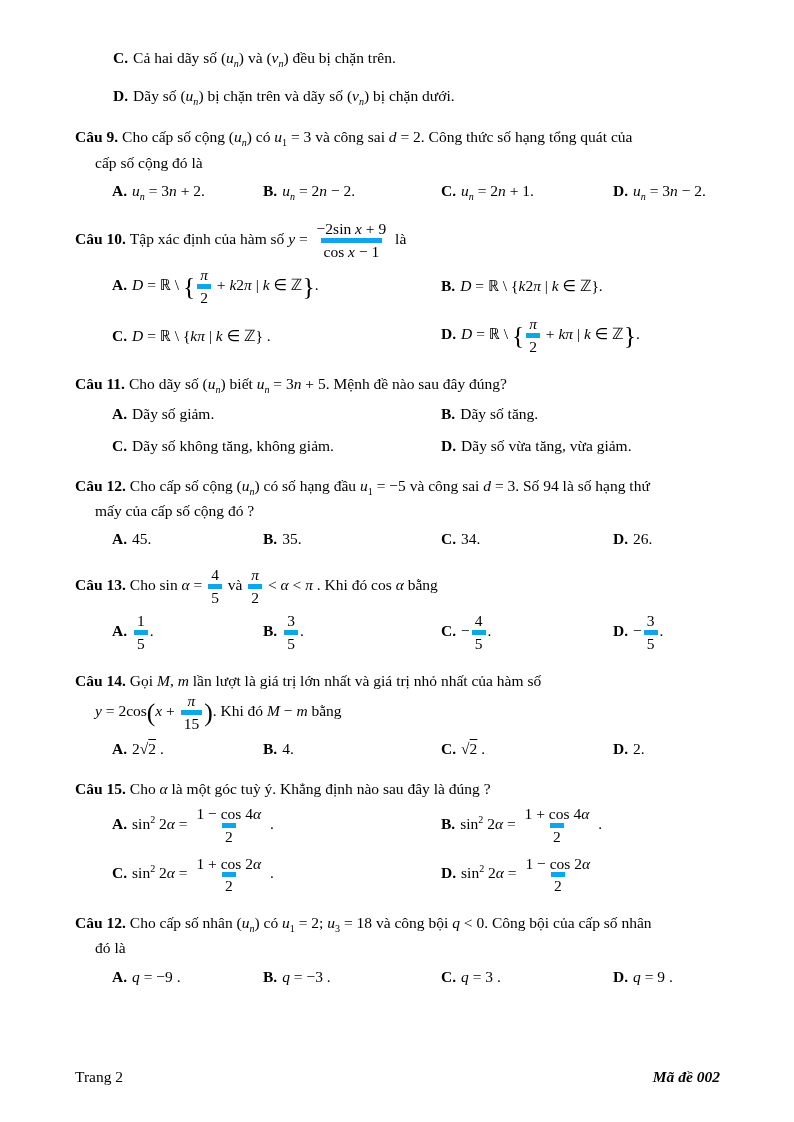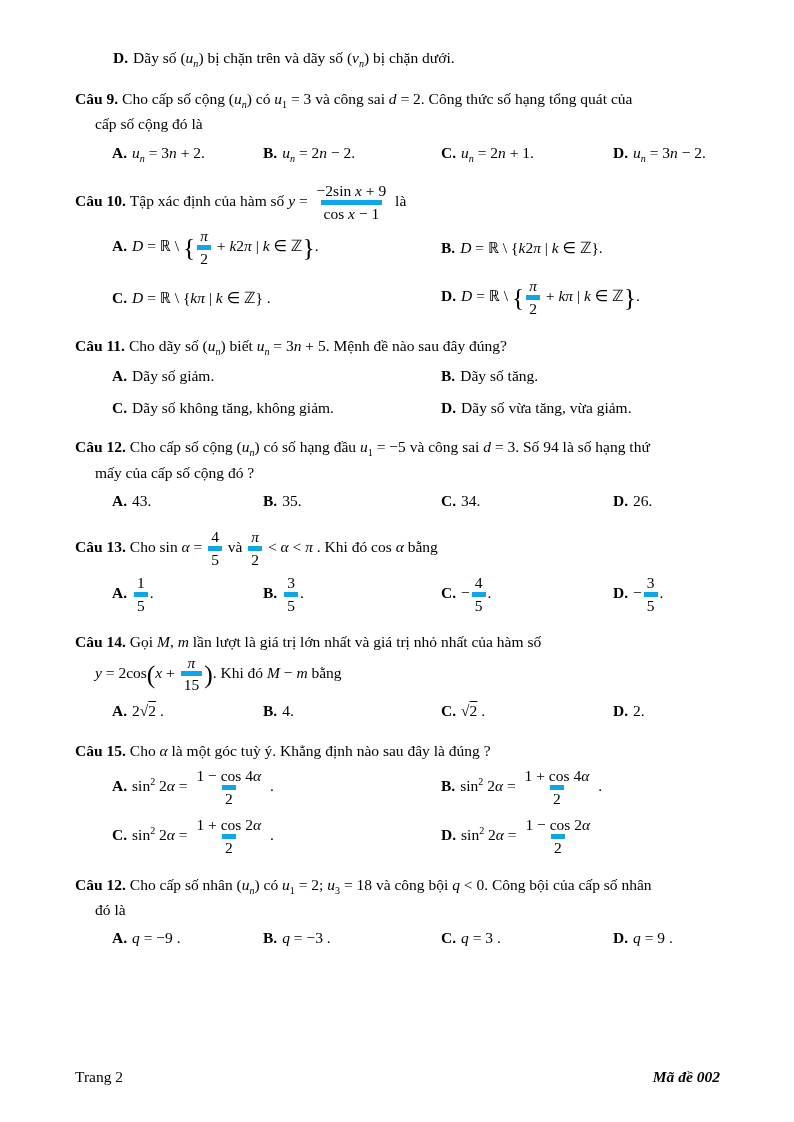--- a/index.html
+++ b/index.html
@@ -30,20 +30,21 @@
   .footer { position:absolute; left:75px; right:74px; bottom:34px; display:flex; justify-content:space-between; align-items:baseline; }
   .footer .page-num { font-weight:normal; }
   .footer .exam-code { font-weight:bold; font-style:italic; }
 </style>
 </head>
 <body>
 
 <div class="page">
 
   <div class="carryover">
+    <p class="co-line"><b class="olabel">C.</b><span class="otext">Cả hai dãy số (<i>u</i><sub><i>n</i></sub>) và (<i>v</i><sub><i>n</i></sub>) đều bị chặn trên.</span></p>
     <p class="co-line"><b class="olabel">D.</b><span class="otext">Dãy số (<i>u</i><sub><i>n</i></sub>) bị chặn trên và dãy số (<i>v</i><sub><i>n</i></sub>) bị chặn dưới.</span></p>
   </div>
 
   <section class="question">
     <p class="stem"><b class="qlabel">Câu 9.</b><span class="qtext">Cho cấp số cộng (<i>u</i><sub><i>n</i></sub>) có <i>u</i><sub>1</sub> = 3 và công sai <i>d</i> = 2. Công thức số hạng tổng quát của<br>cấp số cộng đó là</span></p>
     <div class="options cols4">
       <div class="option"><b class="olabel">A.</b><span class="otext"><i>u</i><sub><i>n</i></sub> = 3<i>n</i> + 2.</span></div>
       <div class="option"><b class="olabel">B.</b><span class="otext"><i>u</i><sub><i>n</i></sub> = 2<i>n</i> − 2.</span></div>
       <div class="option"><b class="olabel">C.</b><span class="otext"><i>u</i><sub><i>n</i></sub> = 2<i>n</i> + 1.</span></div>
       <div class="option"><b class="olabel">D.</b><span class="otext"><i>u</i><sub><i>n</i></sub> = 3<i>n</i> − 2.</span></div>
@@ -75,21 +76,21 @@
       <div class="option"><b class="olabel">A.</b><span class="otext">Dãy số giảm.</span></div>
       <div class="option"><b class="olabel">B.</b><span class="otext">Dãy số tăng.</span></div>
       <div class="option"><b class="olabel">C.</b><span class="otext">Dãy số không tăng, không giảm.</span></div>
       <div class="option"><b class="olabel">D.</b><span class="otext">Dãy số vừa tăng, vừa giảm.</span></div>
     </div>
   </section>
 
   <section class="question">
     <p class="stem"><b class="qlabel">Câu 12.</b><span class="qtext">Cho cấp số cộng (<i>u</i><sub><i>n</i></sub>) có số hạng đầu <i>u</i><sub>1</sub> = −5 và công sai <i>d</i> = 3. Số 94 là số hạng thứ<br>mấy của cấp số cộng đó ?</span></p>
     <div class="options cols4">
-      <div class="option"><b class="olabel">A.</b><span class="otext">43.</span></div>
+      <div class="option"><b class="olabel">A.</b><span class="otext">45.</span></div>
       <div class="option"><b class="olabel">B.</b><span class="otext">35.</span></div>
       <div class="option"><b class="olabel">C.</b><span class="otext">34.</span></div>
       <div class="option"><b class="olabel">D.</b><span class="otext">26.</span></div>
     </div>
   </section>
 
   <section class="question">
     <p class="stem"><b class="qlabel">Câu 13.</b><span class="qtext">Cho sin <i>α</i> = <span class="frac">
             <span class="num">4</span>
             <span class="den">5</span>

